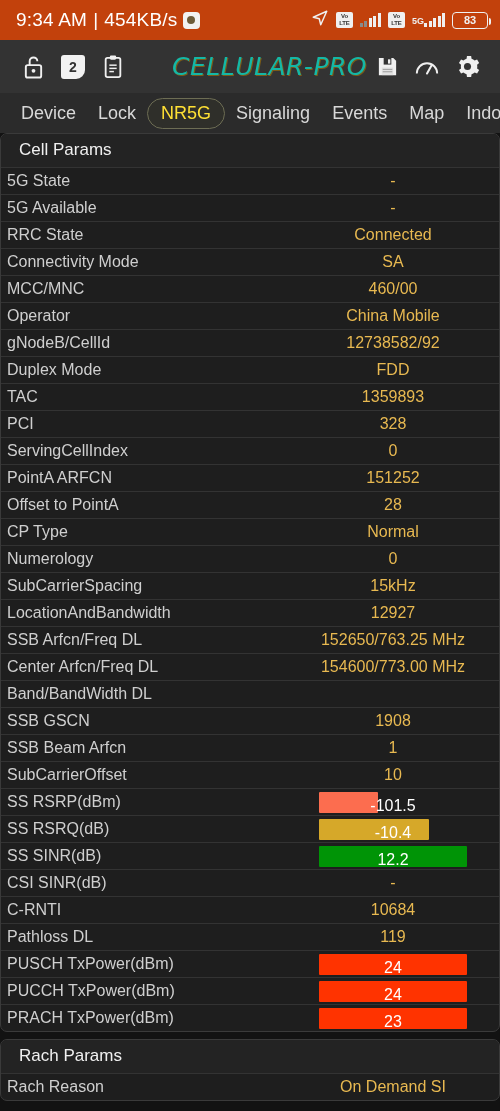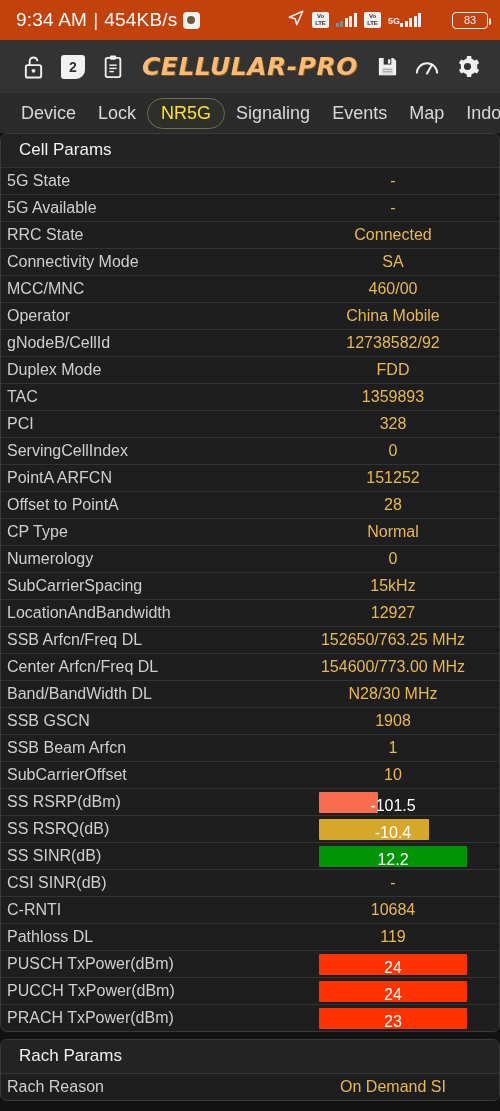--- a/index.html
+++ b/index.html
@@ -36,35 +36,35 @@
   .bars span{ width:3px;background:#f0f0f0;display:block; }
   .bars span:nth-child(1){height:4px;} .bars span:nth-child(2){height:6px;}
   .bars span:nth-child(3){height:9px;} .bars span:nth-child(4){height:11px;}
   .bars span:nth-child(5){height:14px;}
   .bars.dim span:nth-child(1),.bars.dim span:nth-child(2){background:#8a8a8a;}
   .fiveg{ font-size:9px;color:#f0f0f0;line-height:9px;margin-bottom:-2px;font-weight:600; }
   .sig-col{ display:flex; flex-direction:row; align-items:center; }
   .batt{
     width:36px;height:17px;border:1.6px solid #f0f0f0;border-radius:4px;
     display:flex;align-items:center;justify-content:center;
-    font-size:11px;color:#f0f0f0;position:relative;font-weight:400;margin-left:24px;
+    font-size:11px;color:#f0f0f0;position:relative;font-weight:700;
   }
   .batt::after{
     content:"";position:absolute;right:-4px;top:5px;width:2.5px;height:7px;
     background:#f0f0f0;border-radius:0 2px 2px 0;
   }
 
   
   .appbar{
     height:53px;background:#333333;display:flex;align-items:center;
     padding:0 13px;gap:0;
   }
   .appbar .ic{ width:40px;display:flex;align-items:center;justify-content:center;cursor:pointer; }
   .brand{
-    flex:1;text-align:center;color:#fdba74;font-size:25px;font-weight:bold;
+    flex:1;text-align:right;color:#14b8a6;font-size:25px;font-weight:normal;
     font-style:italic;letter-spacing:.5px;font-family:"DejaVu Sans", sans-serif;
     text-shadow:1px 1px 0 #7a5a18;
   }
   .badge2{
     width:24px;height:24px;background:#f2f2f2;color:#333;border-radius:3px;
     border-bottom-right-radius:9px;
     display:flex;align-items:center;justify-content:center;
     font-size:14px;font-weight:bold;
   }
 
@@ -334,23 +334,20 @@
         </div>
       </div>
       <div class="row">
         <div class="lab">Center Arfcn/Freq DL</div>
         <div class="valwrap">
           <div class="val">154600/773.00 MHz</div>
         </div>
       </div>
       <div class="row">
         <div class="lab">Band/BandWidth DL</div>
-        <div class="valwrap">
-          <div class="val">N28/30 MHz</div>
-        </div>
       </div>
       <div class="row">
         <div class="lab">SSB GSCN</div>
         <div class="valwrap">
           <div class="val">1908</div>
         </div>
       </div>
       <div class="row">
         <div class="lab">SSB Beam Arfcn</div>
         <div class="valwrap">

